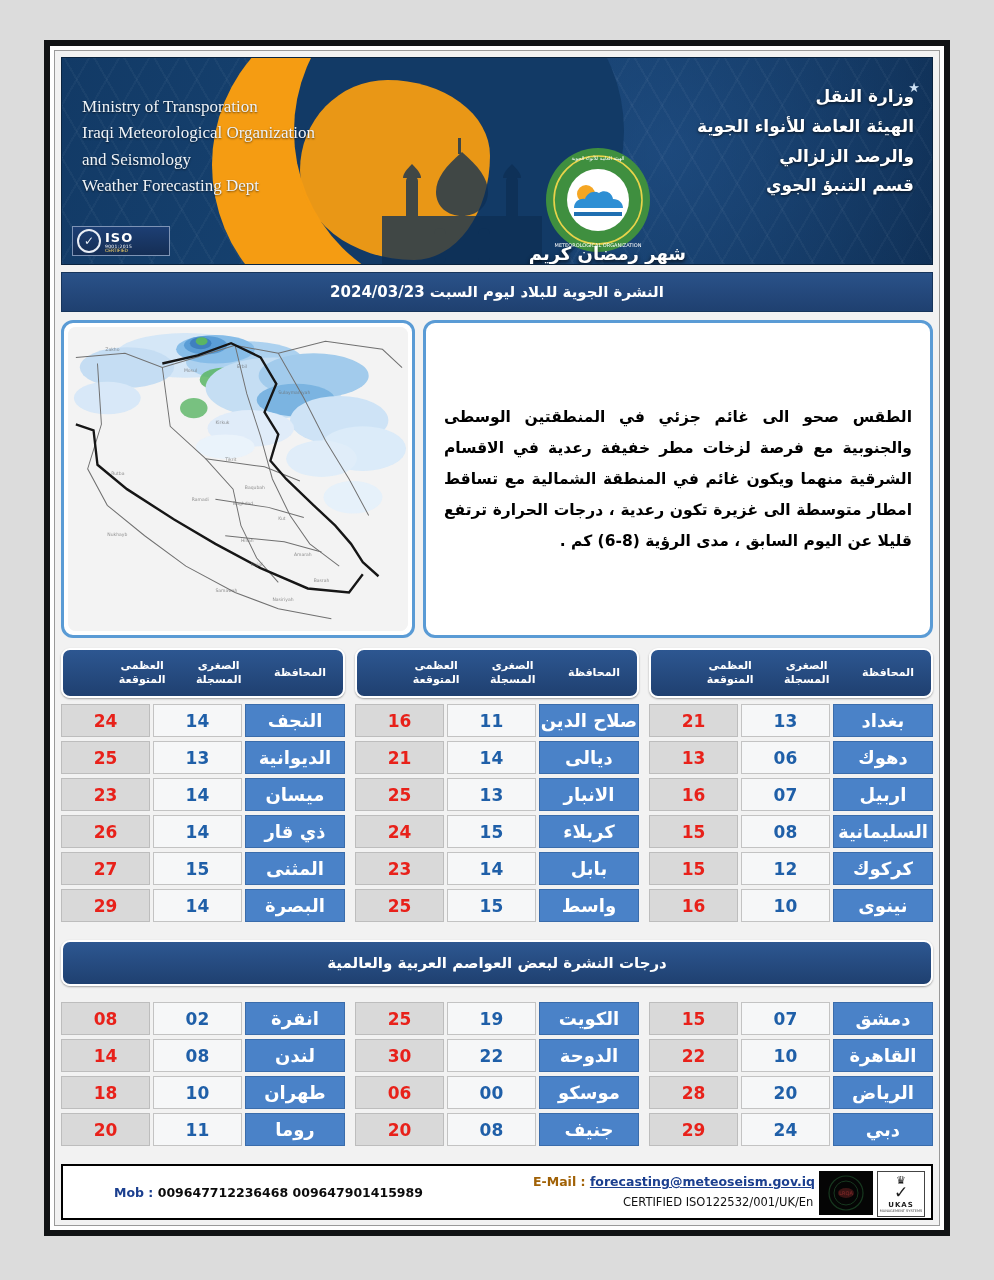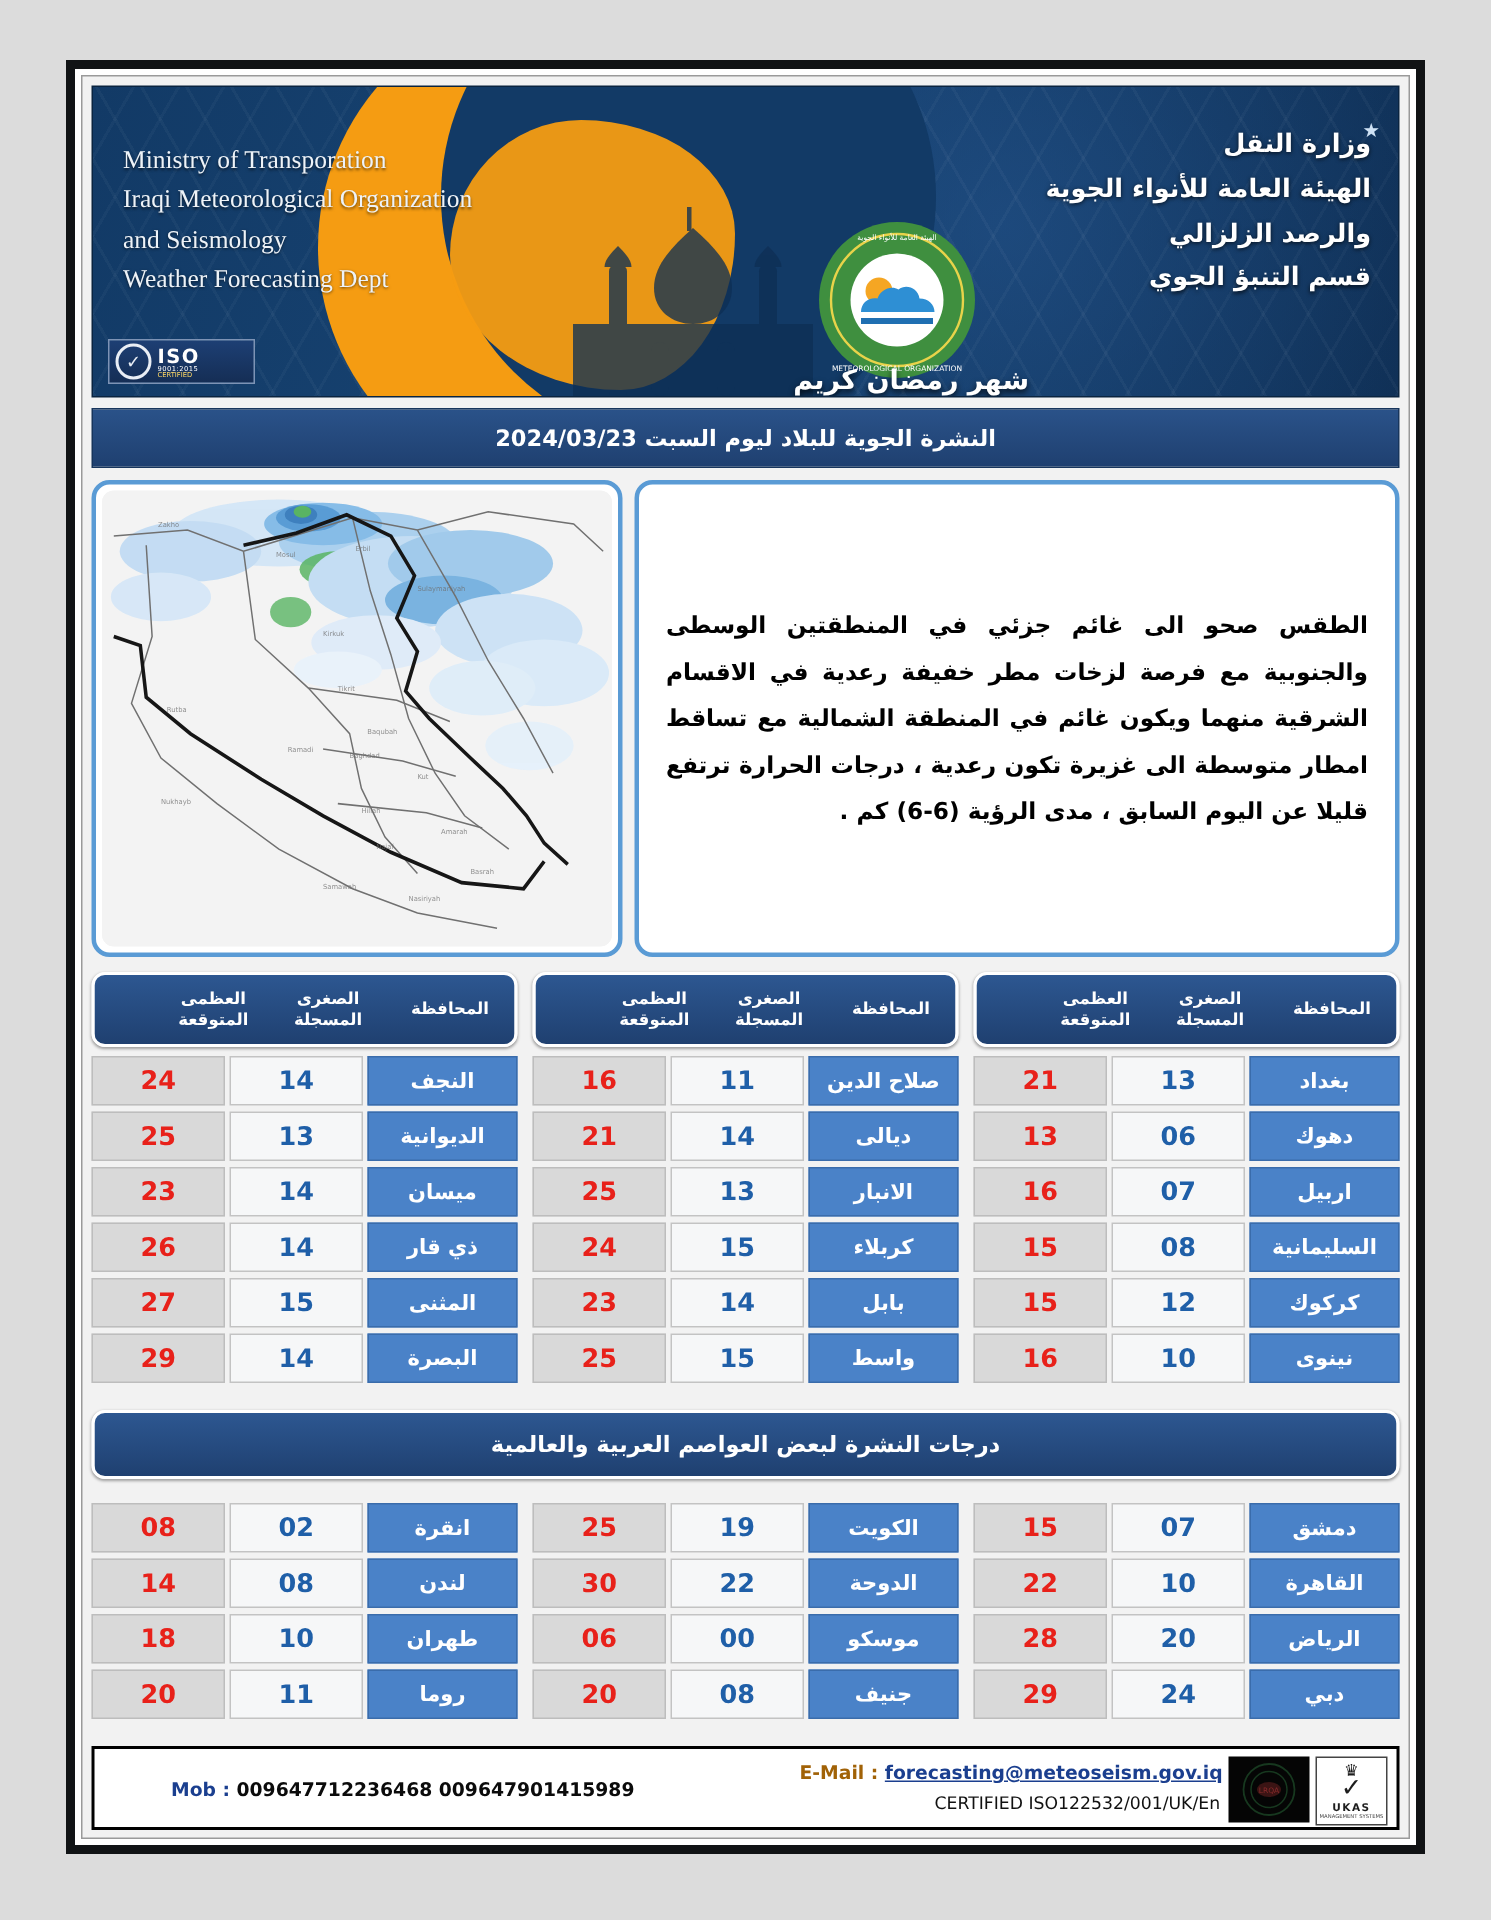--- a/index.html
+++ b/index.html
@@ -162,21 +162,21 @@
   .c-name{width:36%;}
   .c-min{width:32%;}
   .c-max{width:32%;padding-left:41px;}
   .tbl-body{margin-top:6px;}
   .trow{display:flex;direction:rtl;margin-bottom:4px;height:33px;}
   .cell{
     display:flex;align-items:center;justify-content:center;
     font-weight:bold;box-sizing:border-box;
   }
   .cell.name{
-    width:36%;background:#4a82c8;color:#ffffff;font-size:14px;
+    width:36%;background:#4a82c8;color:#ffffff;font-size:18px;
     border:1px solid #3a6cab;direction:rtl;
   }
   .cell.min{
     width:32%;background:#f6f7f8;color:#1f5fa8;font-size:17px;
     border:1px solid #c3c3c3;margin:0 3px;
   }
   .cell.max{
     width:32%;background:#d9d9d9;color:#e8211a;font-size:17px;
     border:1px solid #bdbdbd;
   }
@@ -350,21 +350,21 @@
             <text x="150" y="262">Samawah</text>
                 <text x="208" y="270">Nasiriyah</text>
             <text x="44" y="146">Rutba</text>
                 <text x="40" y="206">Nukhayb</text>
           </g>
         </svg>
       </div>
     </div>
 
     <div class="forecast-box">
-      <div class="forecast-text">الطقس صحو الى غائم جزئي في المنطقتين الوسطى والجنوبية مع فرصة لزخات مطر خفيفة رعدية في الاقسام الشرقية منهما ويكون غائم في المنطقة الشمالية مع تساقط امطار متوسطة الى غزيرة تكون رعدية ، درجات الحرارة ترتفع قليلا عن اليوم السابق ، مدى الرؤية (6-6) كم .</div>
+      <div class="forecast-text">الطقس صحو الى غائم جزئي في المنطقتين الوسطى والجنوبية مع فرصة لزخات مطر خفيفة رعدية في الاقسام الشرقية منهما ويكون غائم في المنطقة الشمالية مع تساقط امطار متوسطة الى غزيرة تكون رعدية ، درجات الحرارة ترتفع قليلا عن اليوم السابق ، مدى الرؤية (8-6) كم .</div>
     </div>
   </div>
 
   <div class="tables-row">
 
     <div class="tbl-col">
       <div class="tbl-head">
         <div class="c-name">المحافظة</div>
         <div class="c-min">الصغرى المسجلة</div>
         <div class="c-max">العظمى المتوقعة</div>

